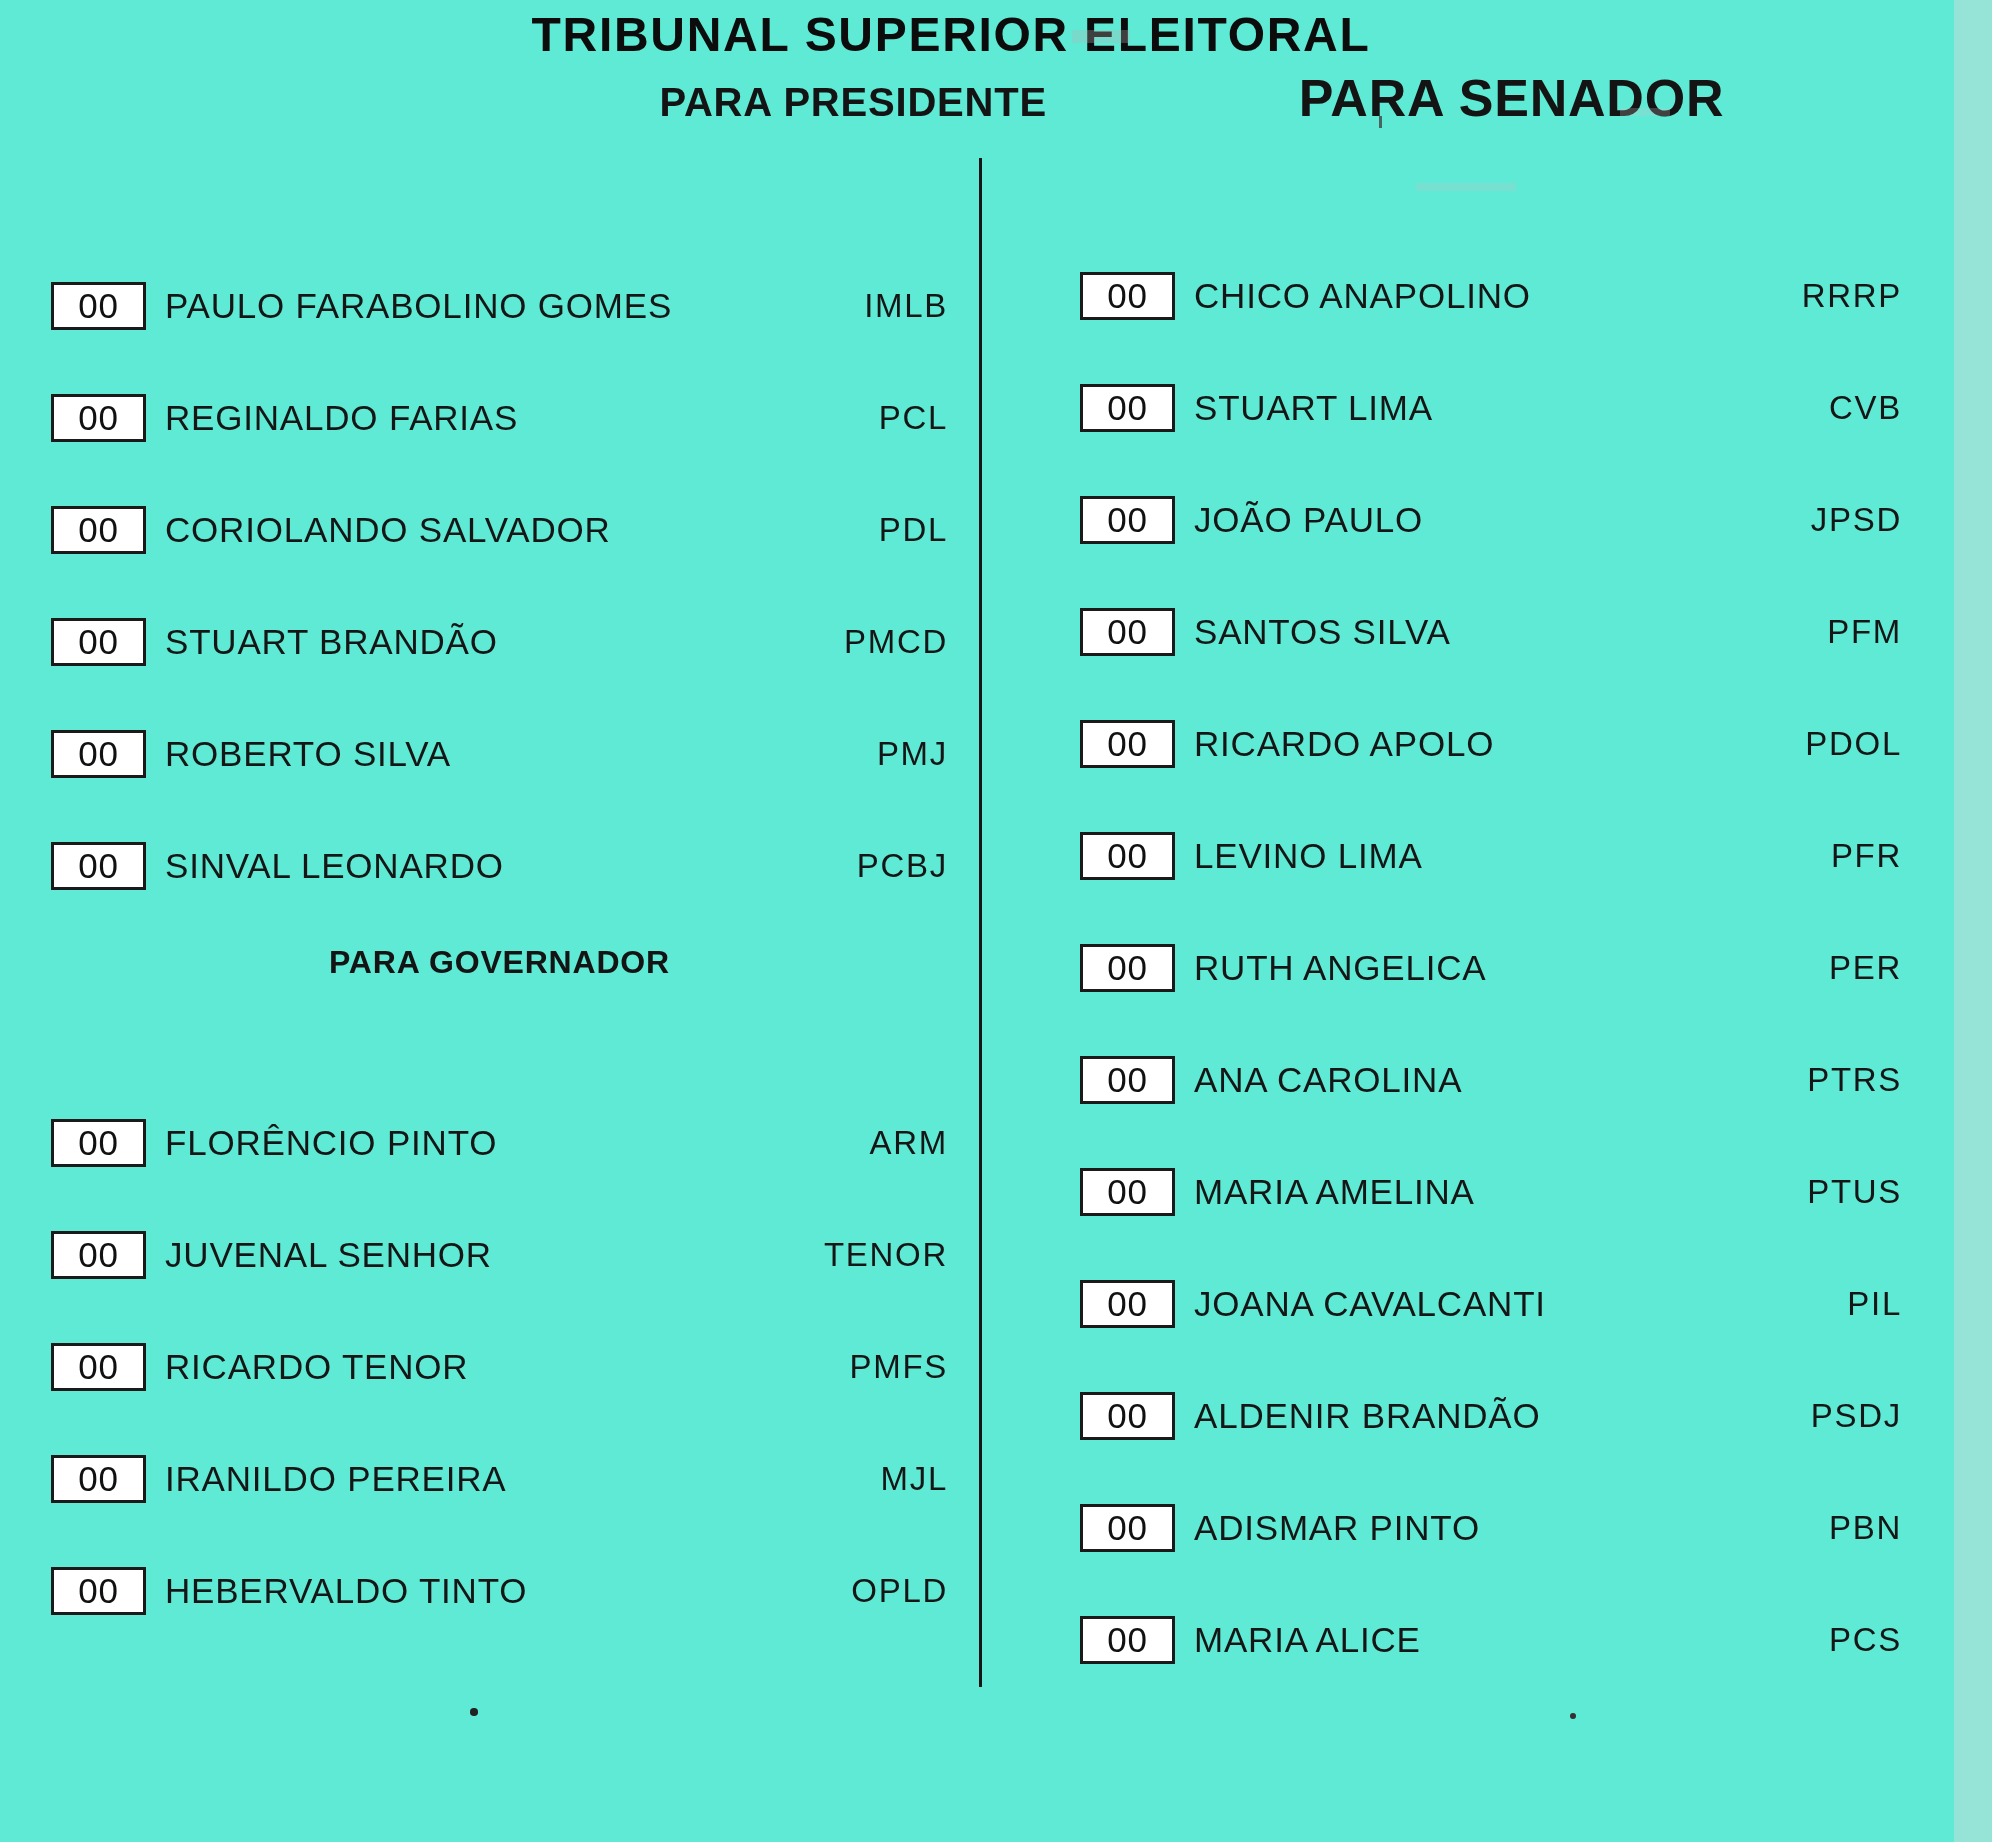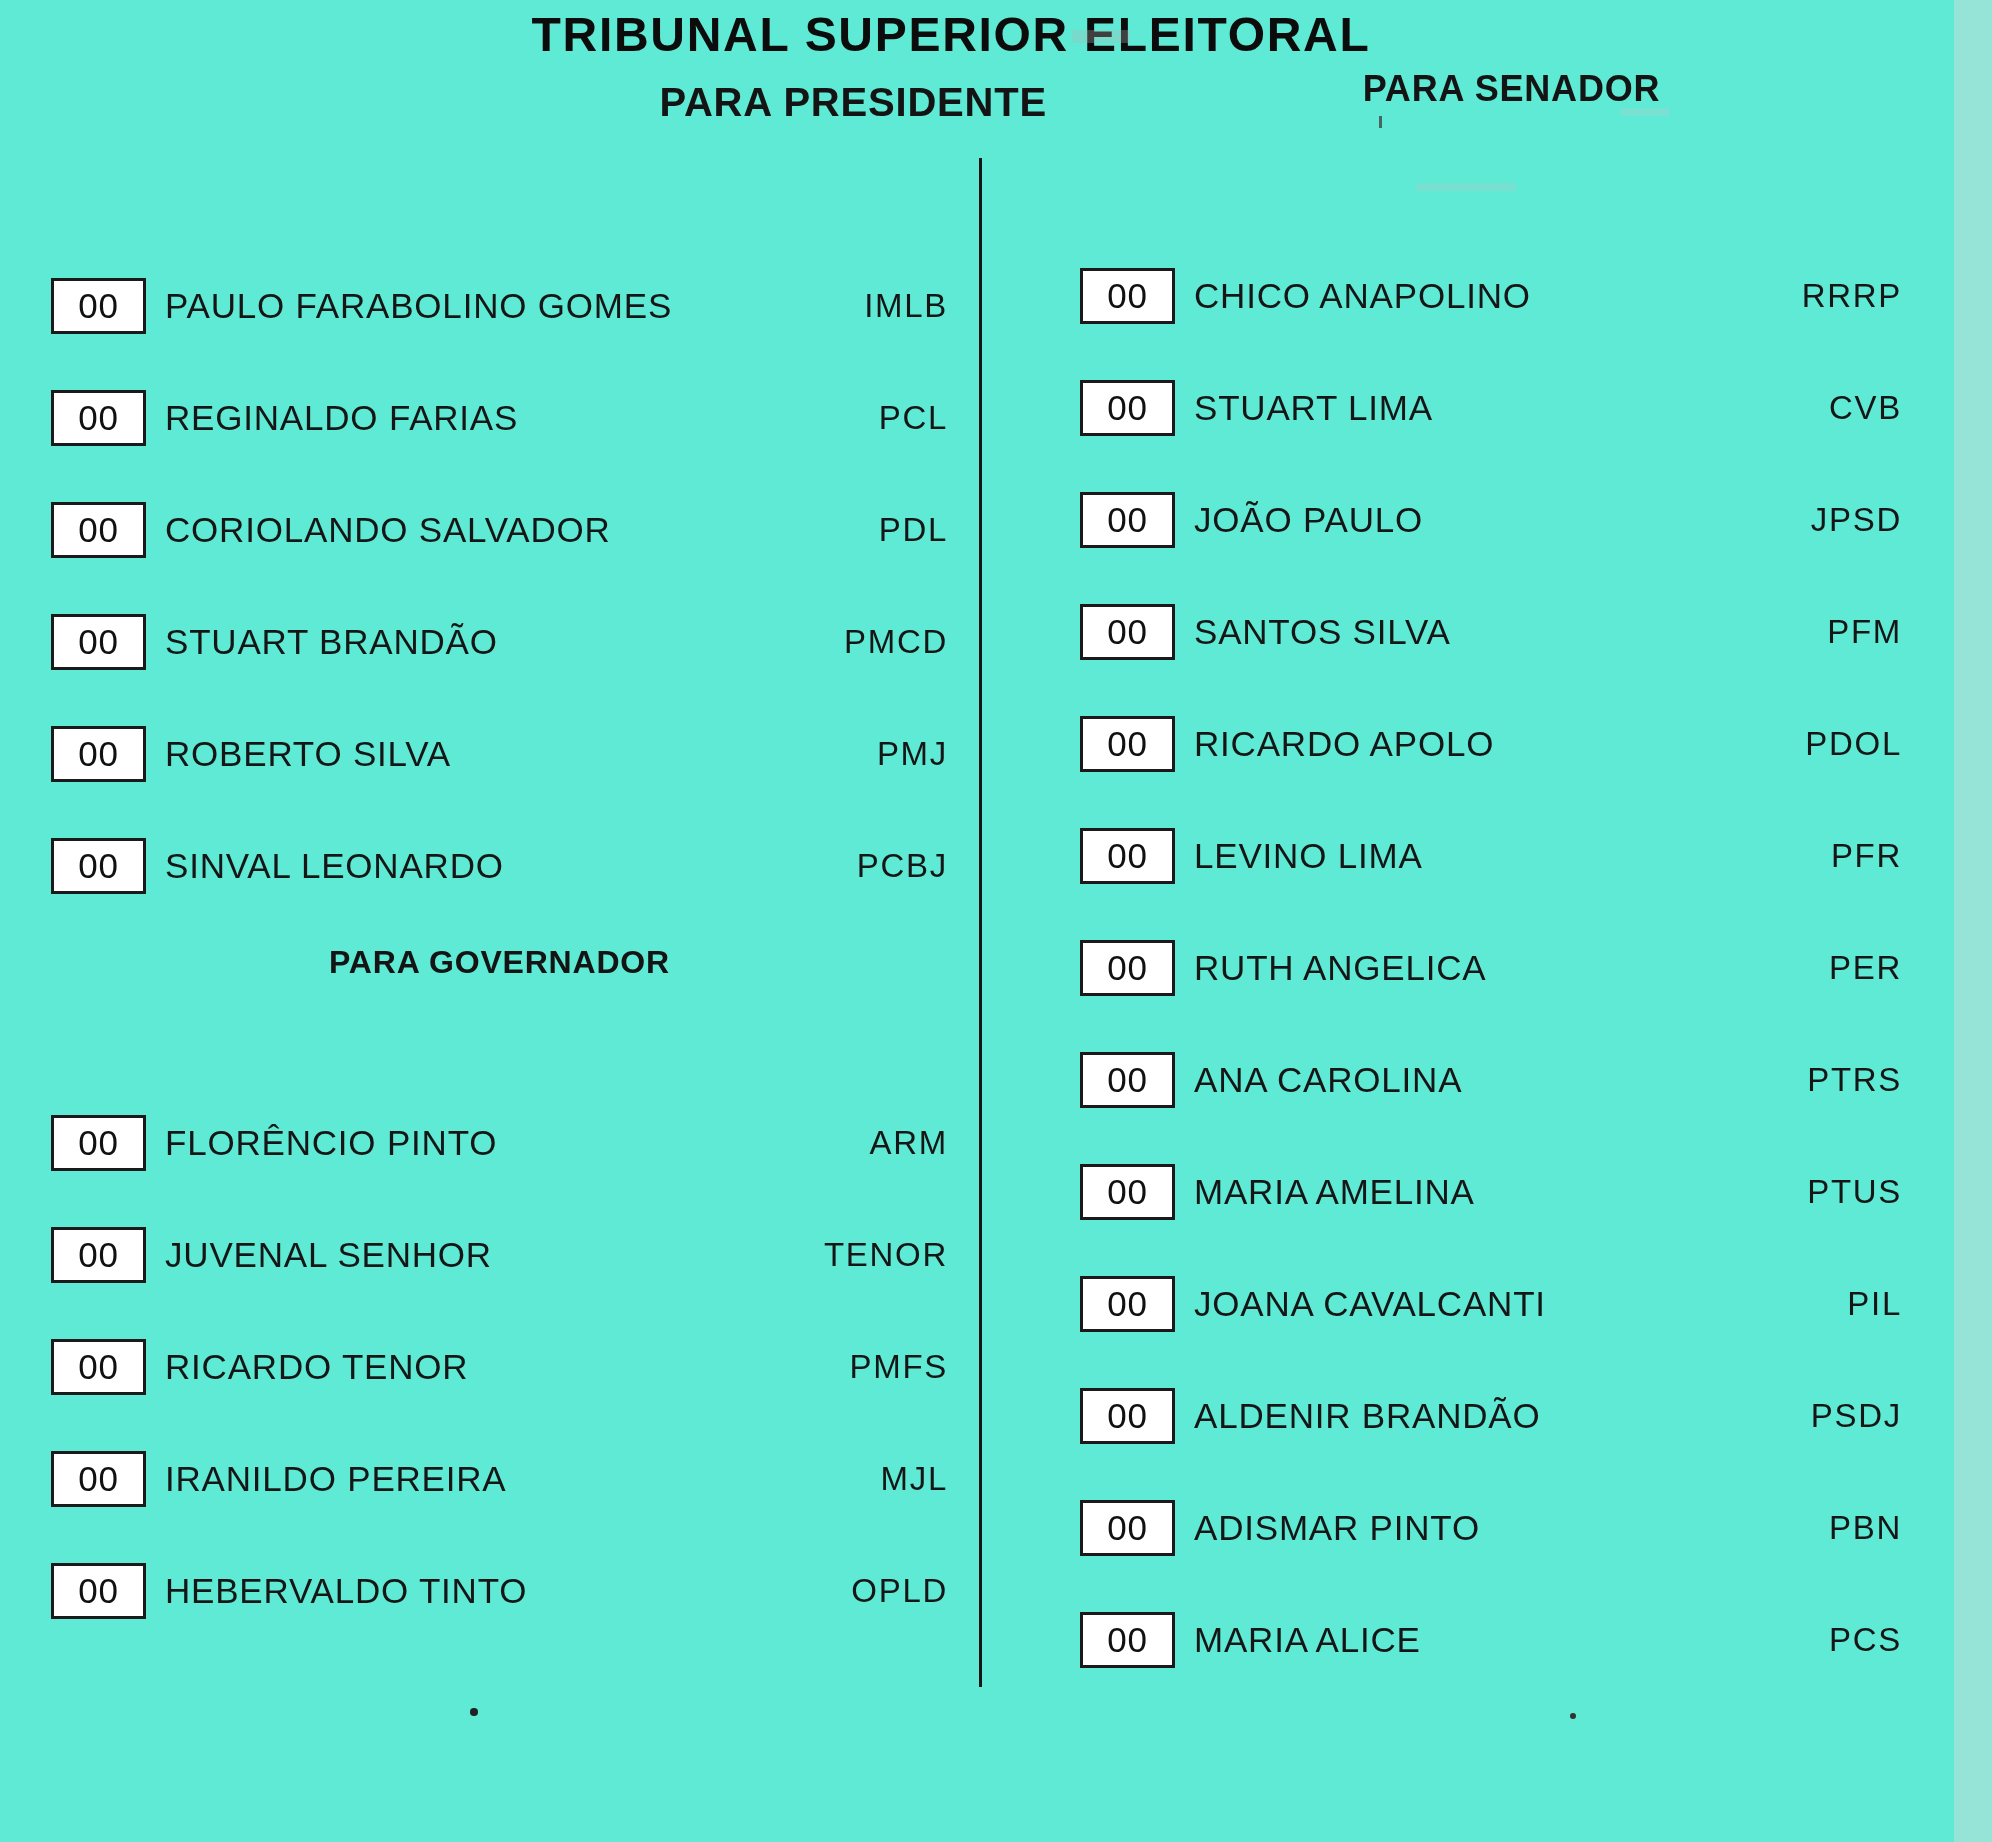--- a/index.html
+++ b/index.html
@@ -41,21 +41,21 @@
     font-size: 40px;
     font-weight: bold;
     letter-spacing: 0.8px;
   }
   .heading-senador {
     position: absolute;
     top: 68px;
     left: 1121px;
     width: 781px;
     text-align: center;
-    font-size: 36px;
+    font-size: 52px;
     font-weight: bold;
     letter-spacing: 0.8px;
   }
   .divider {
     position: absolute;
     left: 979px;
     top: 158px;
     width: 3.3px;
     height: 1529px;
     background: #161616;
@@ -91,21 +91,21 @@
     letter-spacing: 0.8px;
   }
   .row {
     display: flex;
     align-items: center;
     height: 57px;
   }
   .vote-box {
     box-sizing: border-box;
     width: 95px;
-    height: 56px;
+    height: 48px;
     border: 3.3px solid #1a1a1a;
     display: flex;
     align-items: center;
     justify-content: center;
     font-size: 35px;
     letter-spacing: 0.8px;
     color: #111;
     background: #fff;
     flex: 0 0 auto;
     text-align: center;

